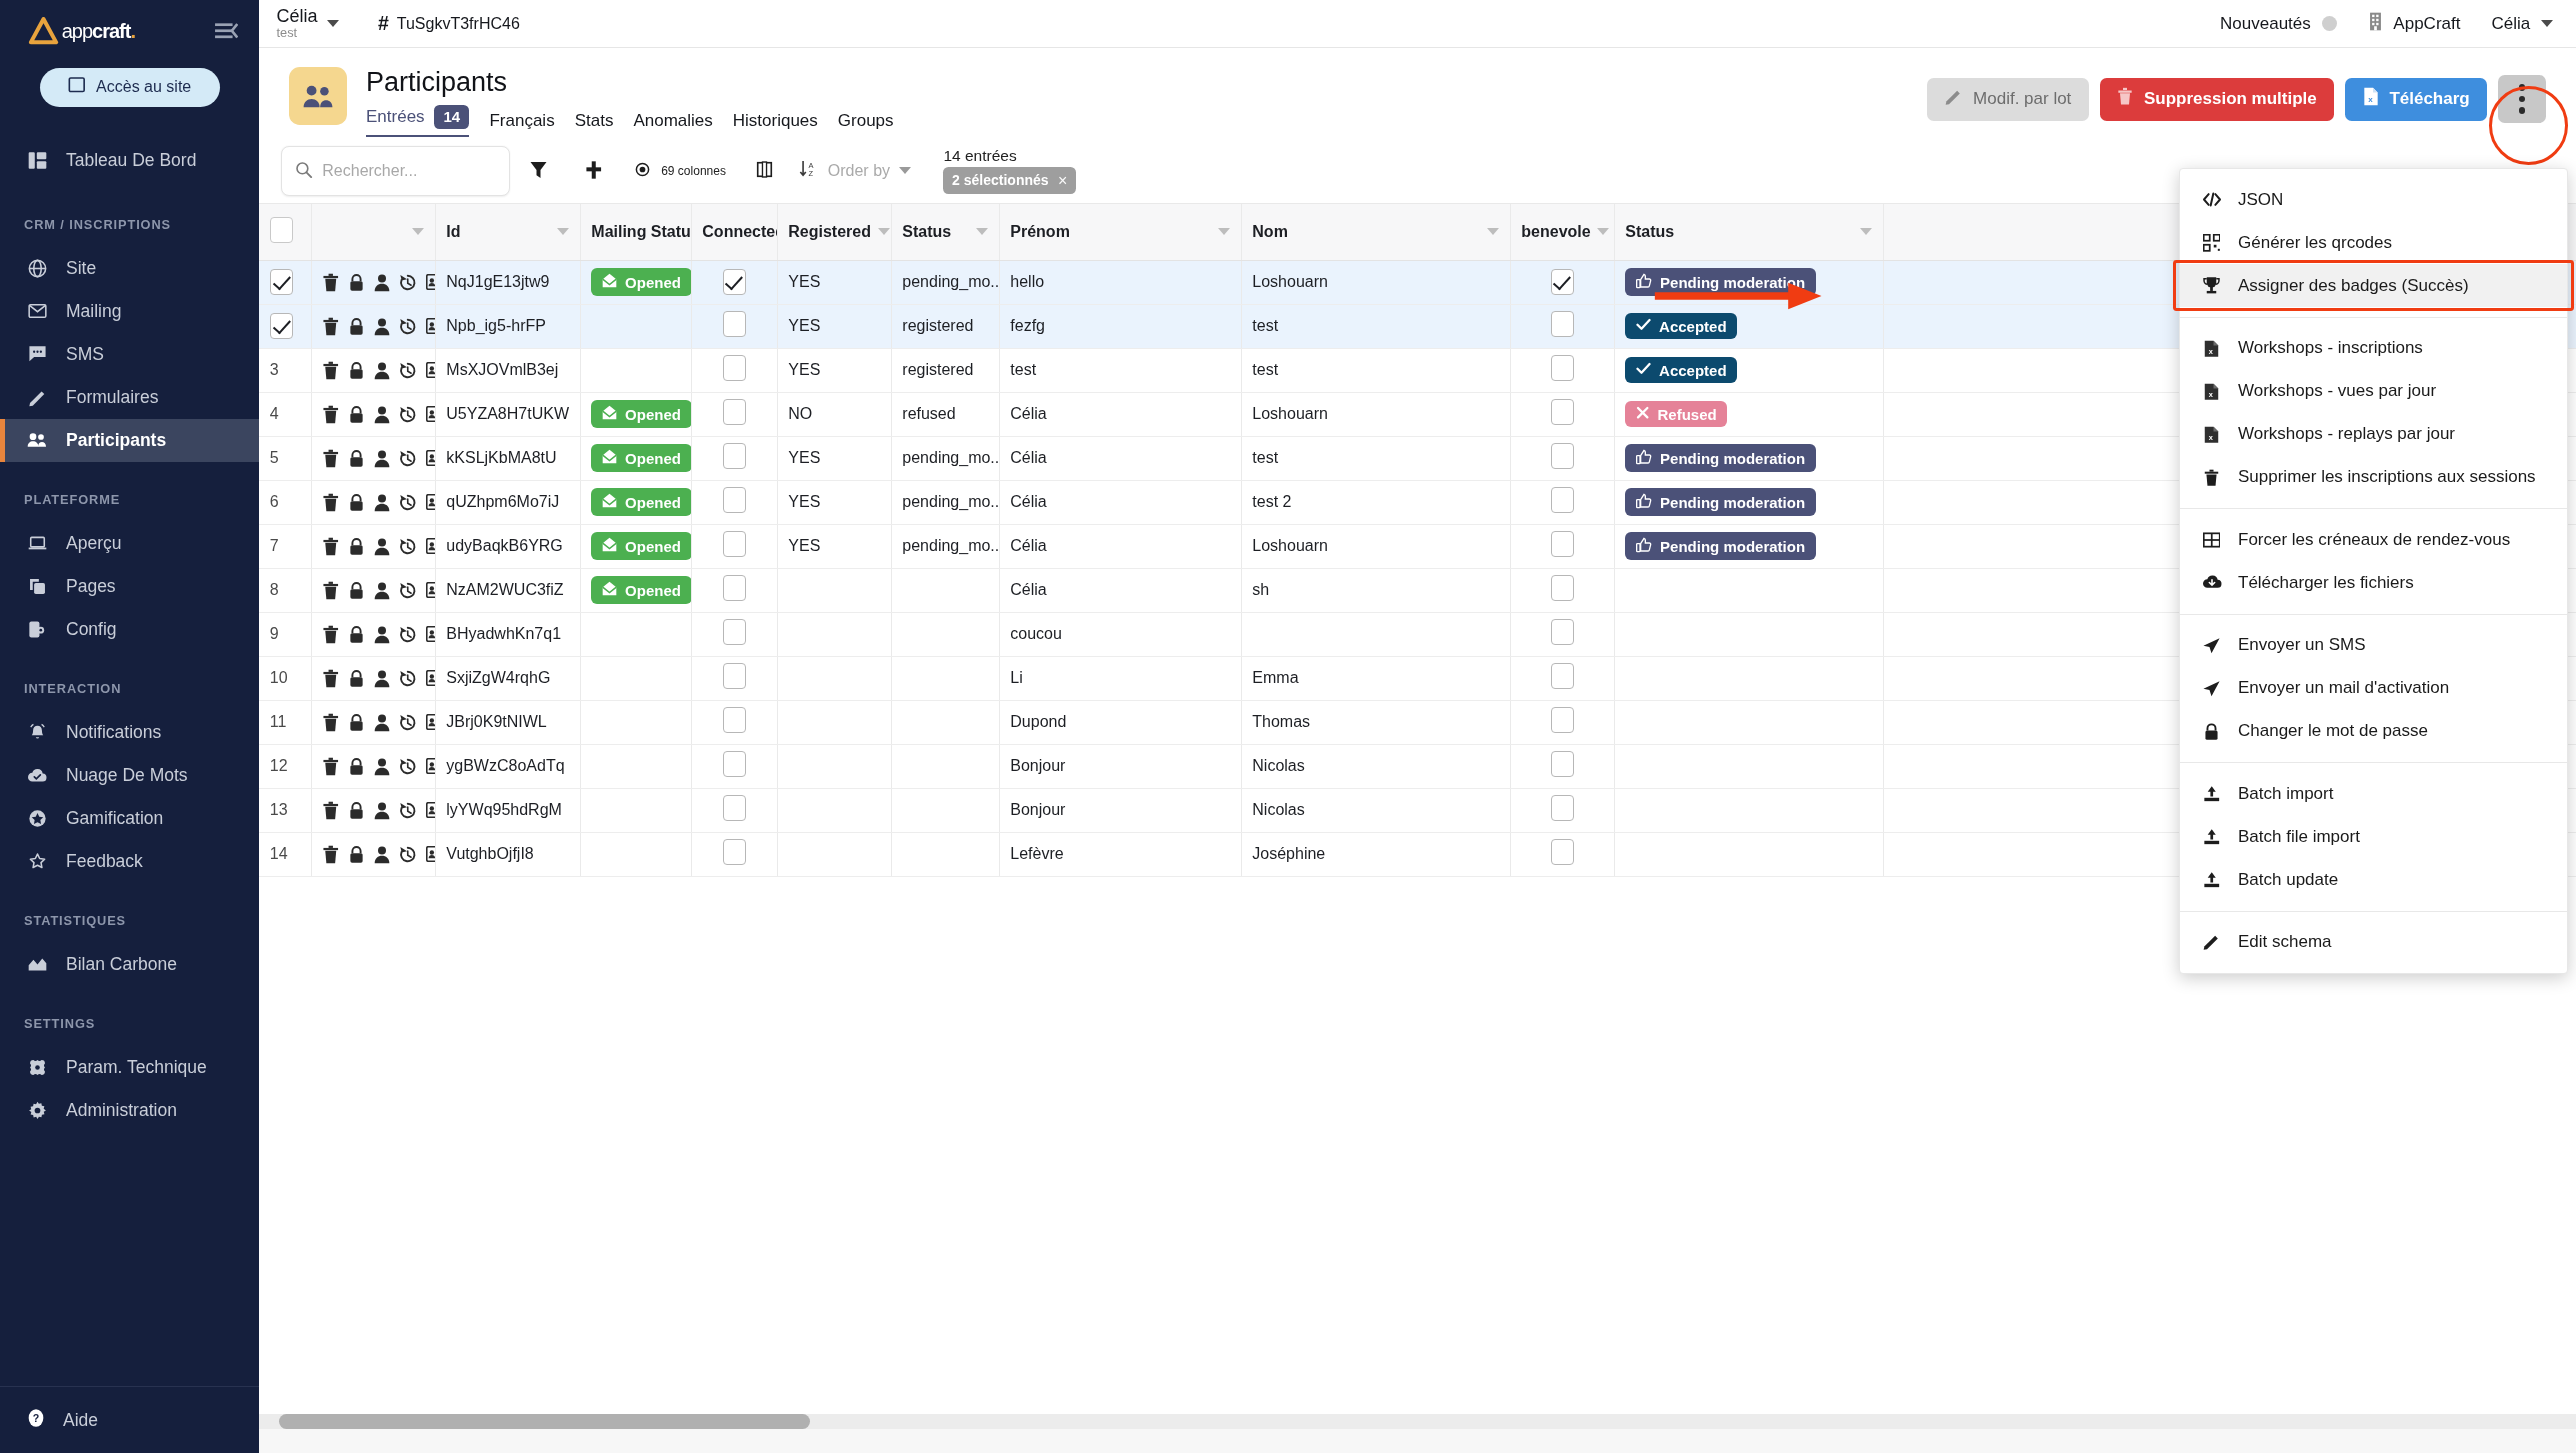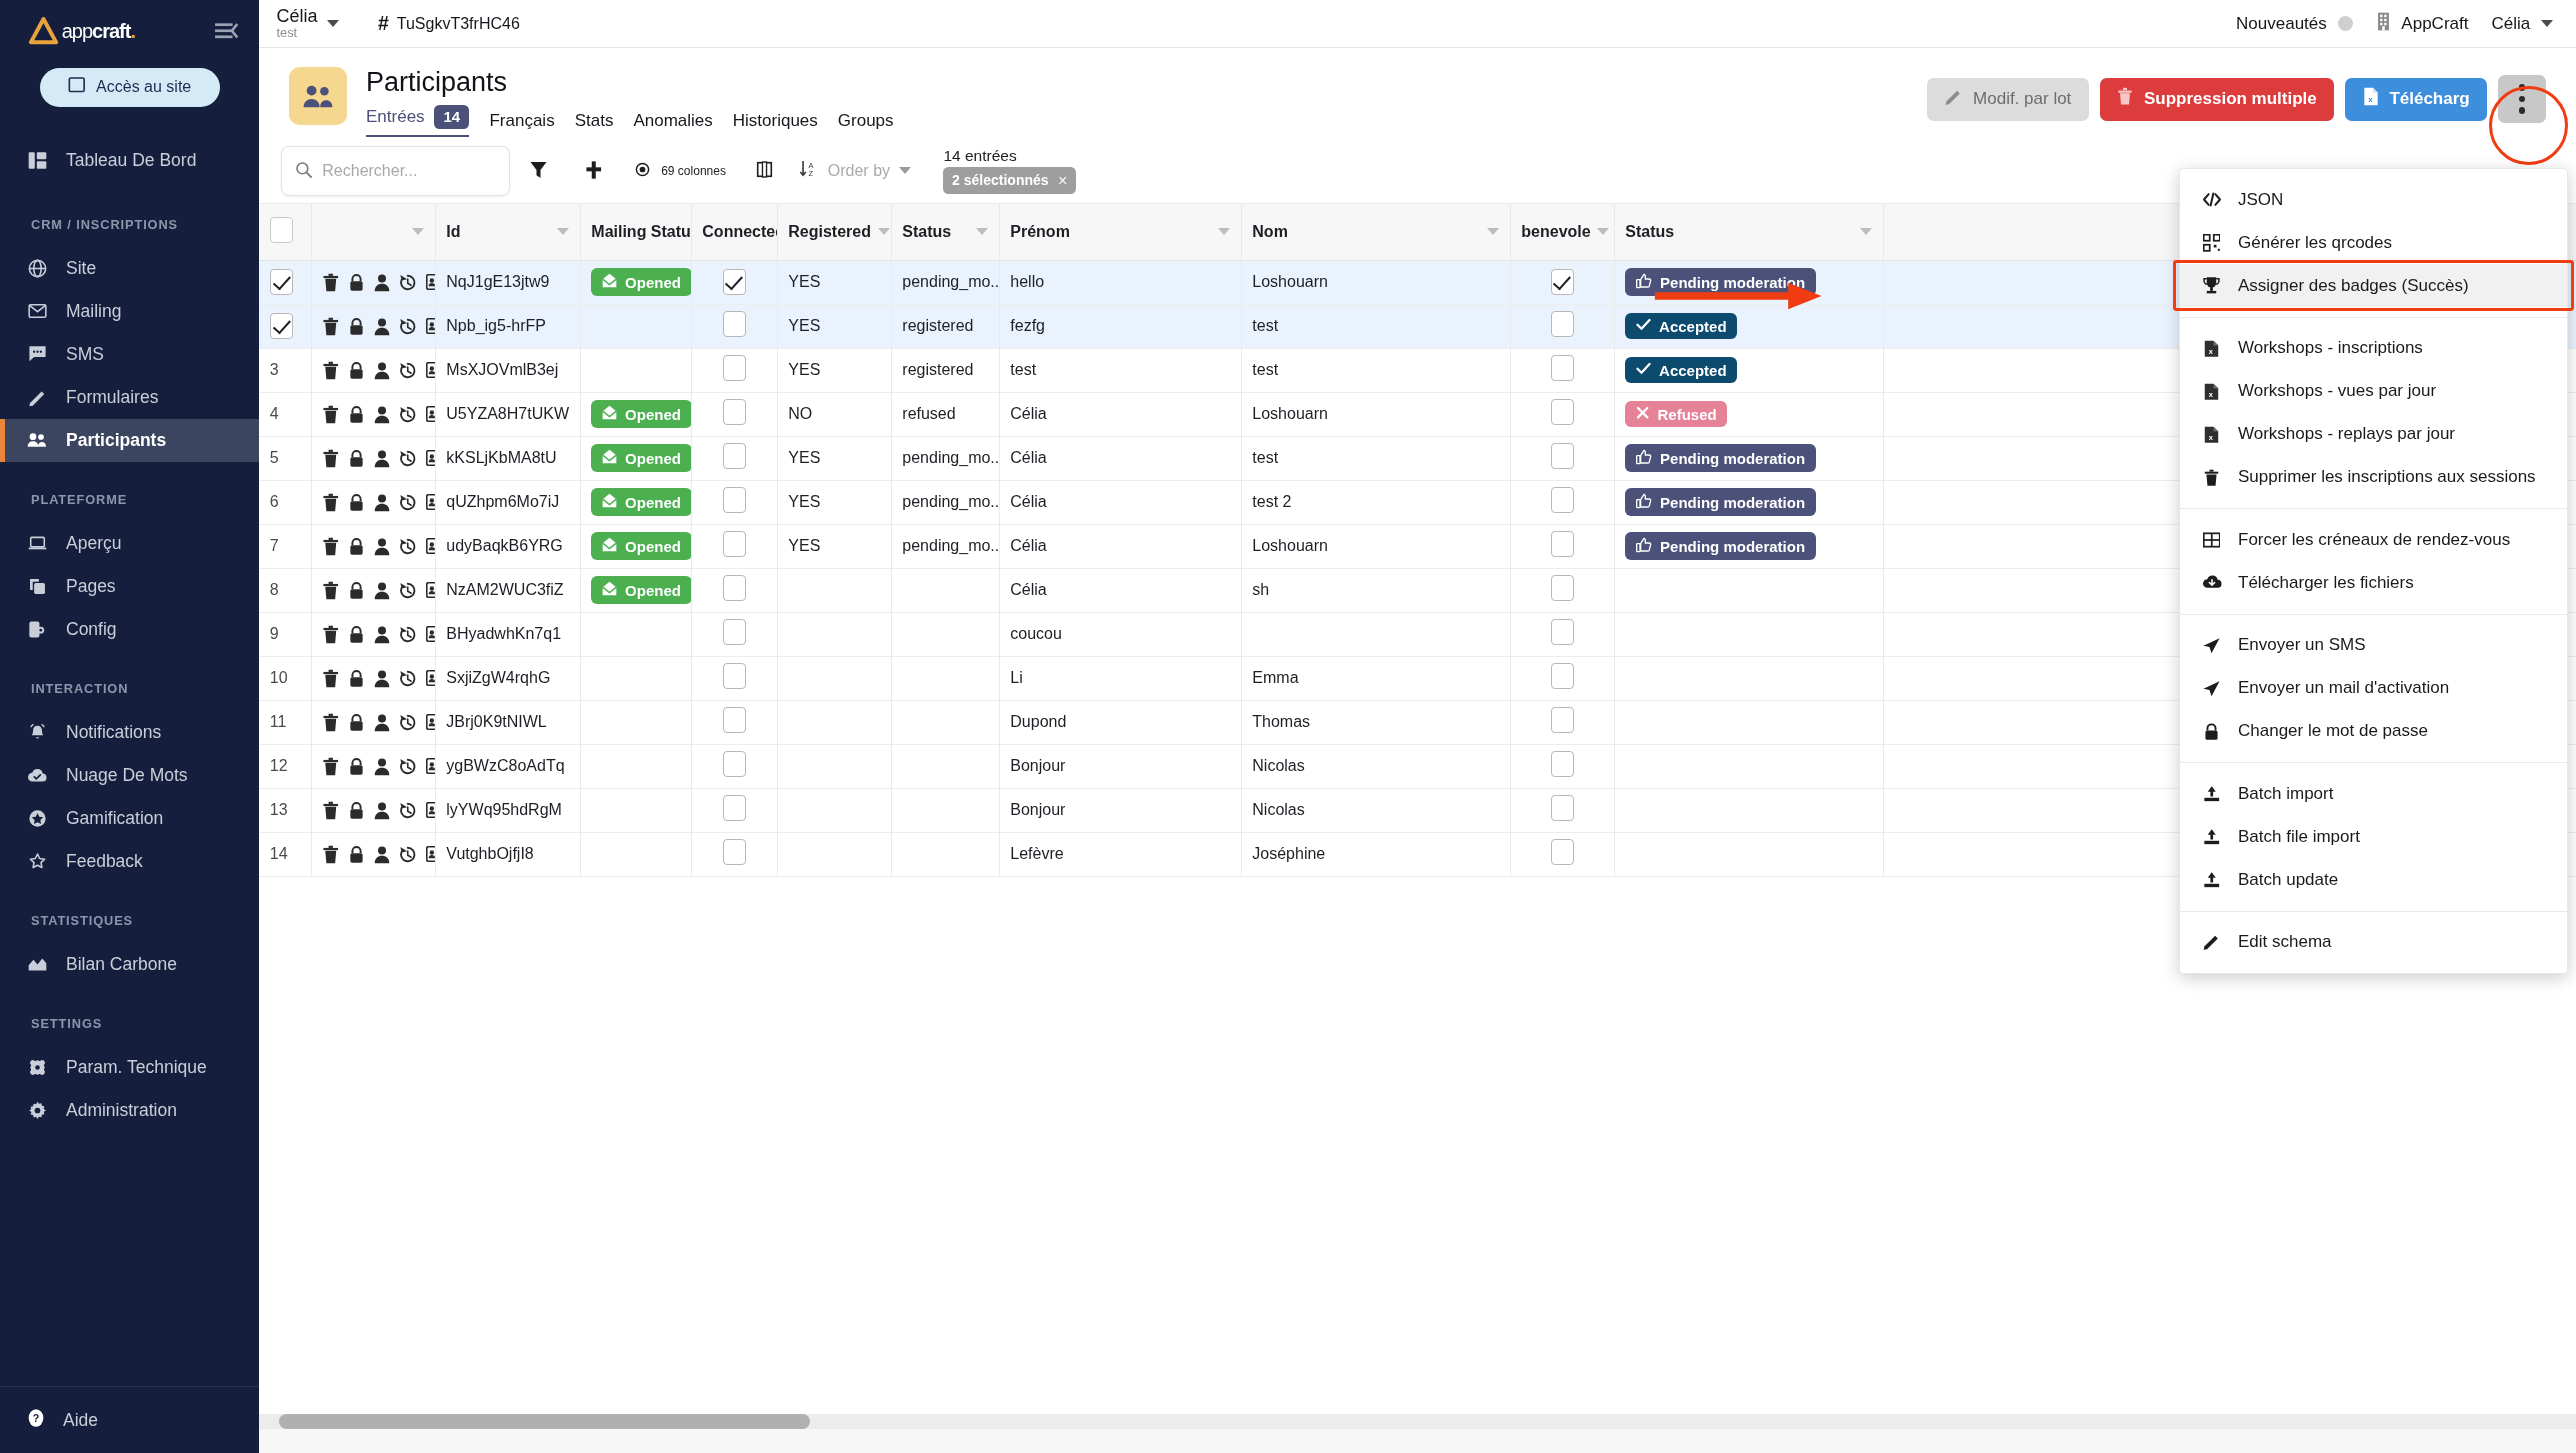--- a/index.html
+++ b/index.html
@@ -66,21 +66,21 @@
     color: #ffffff;
     font-weight: 700;
   }
   .nav-item.active::before {
     content: ""; position: absolute; left: 0; top: 0; bottom: 0;
     width: 4.7px; background: #e8853d;
   }
   .nav-group {
     font-size: 12.8px; letter-spacing: 0.9px;
     color: #8d96ab; font-weight: 700;
-    padding: 0 0 0 31px;
+    padding: 0 0 0 24px;
     margin: 30px 0 15px 0;
   }
   .nav-group.first { margin-top: 35px; }
 
   .sidebar-footer {
     border-top: 0.7px solid #283250;
     height: 67px;
     display: flex; align-items: center;
     gap: 17.5px; padding-left: 25.5px;
     font-size: 17.5px; cursor: pointer;
@@ -108,21 +108,21 @@
     border-top: 7.4px solid #4b4b4b;
   }
   .hashid {
     margin-left: 39px;
     display: flex; align-items: center; gap: 8px;
     font-size: 16px; color: #16181d;
   }
   .hashid .hash { font-size: 19.5px; font-weight: 700; }
   .top-right {
     margin-left: auto;
-    display: flex; align-items: center; gap: 23px;
+    display: flex; align-items: center; gap: 31px;
   }
   .top-link { font-size: 17px; color: #16181d; cursor: pointer; display:flex; align-items:center; gap: 10.8px; }
   .dot-grey { width: 15px; height: 15px; border-radius: 50%; background: #cfcfcf; display:inline-block; }
 
   
   #content {
     position: absolute; left: 259px; top: 48px;
     width: 2317px; height: 1405px;
     background: #ffffff;
   }

